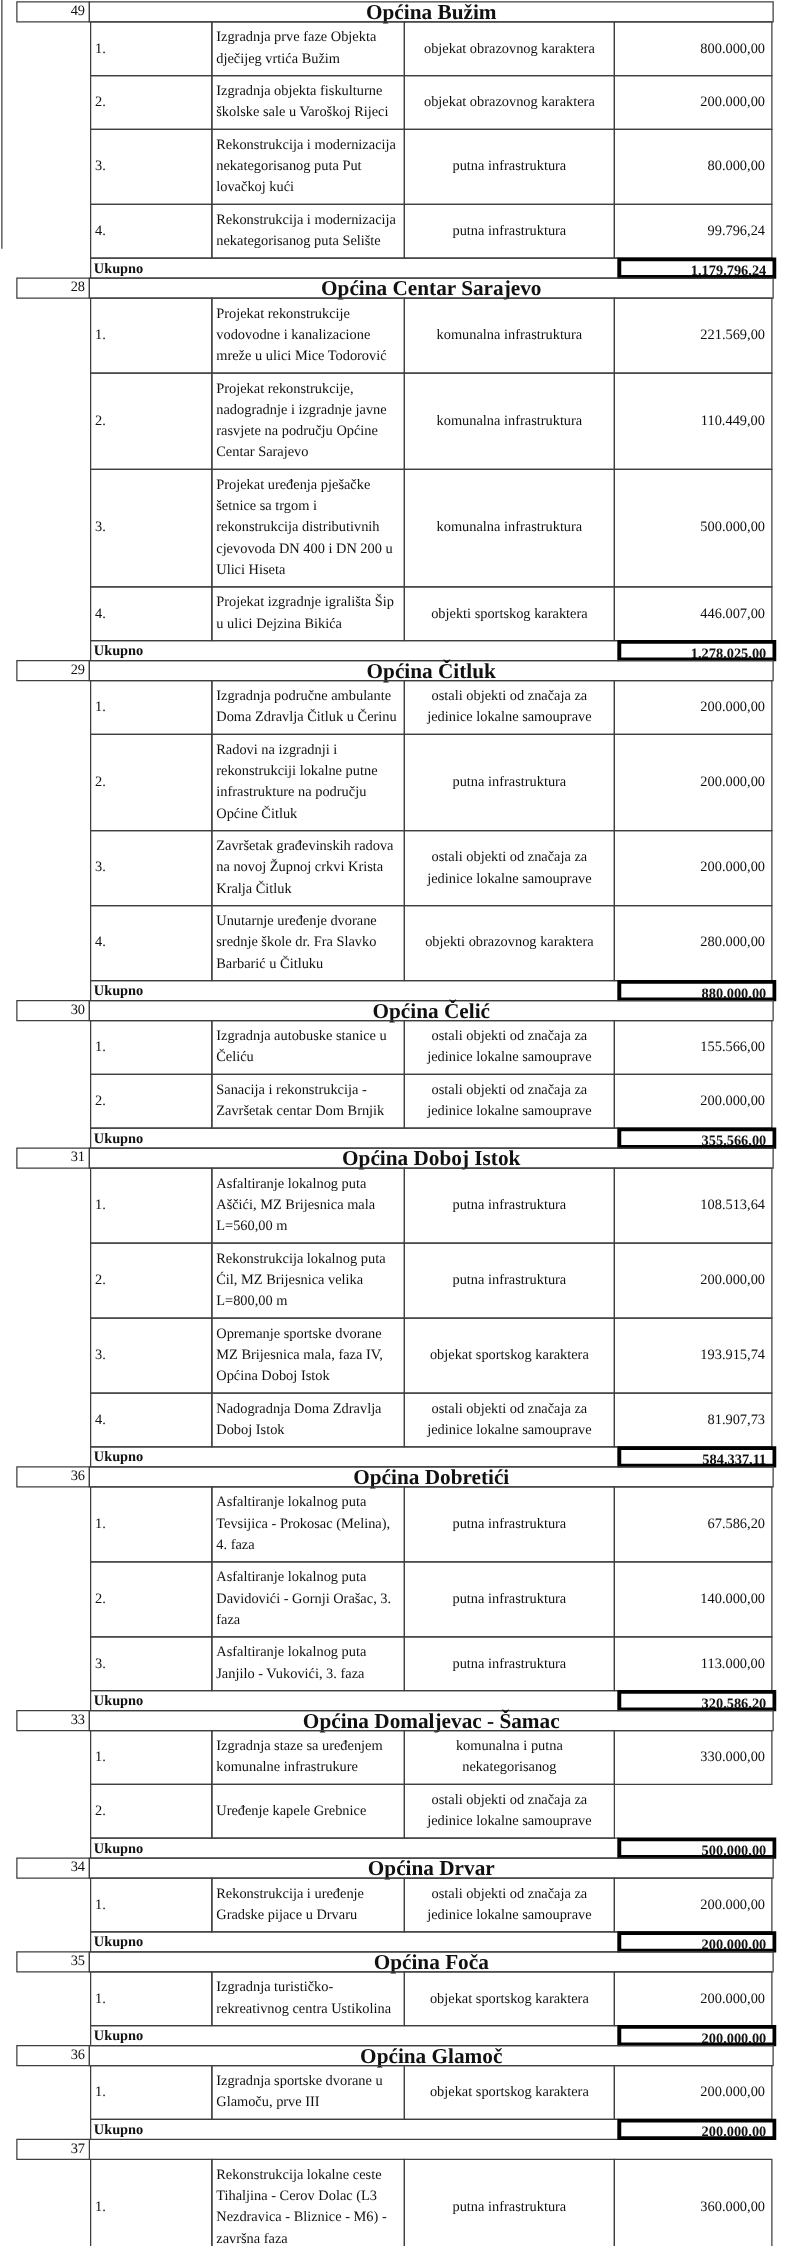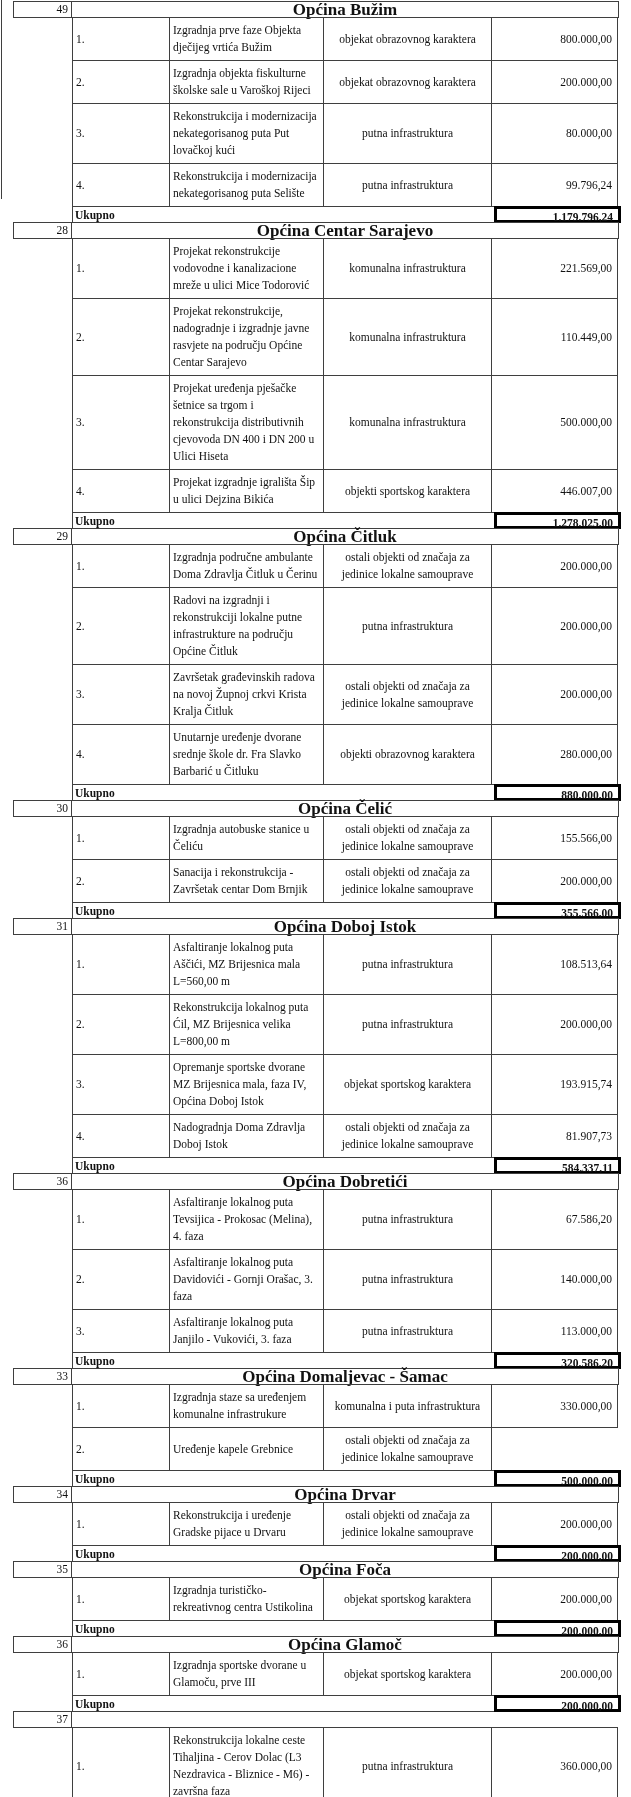--- a/index.html
+++ b/index.html
@@ -235,21 +235,21 @@
       </div>
     </div>
     <div>
       <div class="hdr-row">
         <div class="hdr-num">33</div>
         <div class="hdr-name">Općina Domaljevac - Šamac</div>
       </div>
       <div class="proj-row">
         <div class="cell c-num">1.</div>
         <div class="cell c-desc">Izgradnja staze sa uređenjem komunalne infrastrukure</div>
-        <div class="cell c-cat">komunalna i puta infrastruktura</div>
+        <div class="cell c-cat">komunalna i putna nekategorisanog</div>
         <div class="cell c-amt">330.000,00</div>
       </div>
       <div class="proj-row">
         <div class="cell c-num">2.</div>
         <div class="cell c-desc">Uređenje kapele Grebnice</div>
         <div class="cell c-cat">ostali objekti od značaja za jedinice lokalne samouprave</div>
       </div>
       <div class="total-row">
         <div class="t-label">Ukupno</div>
         <div class="t-amt">500.000,00</div>

